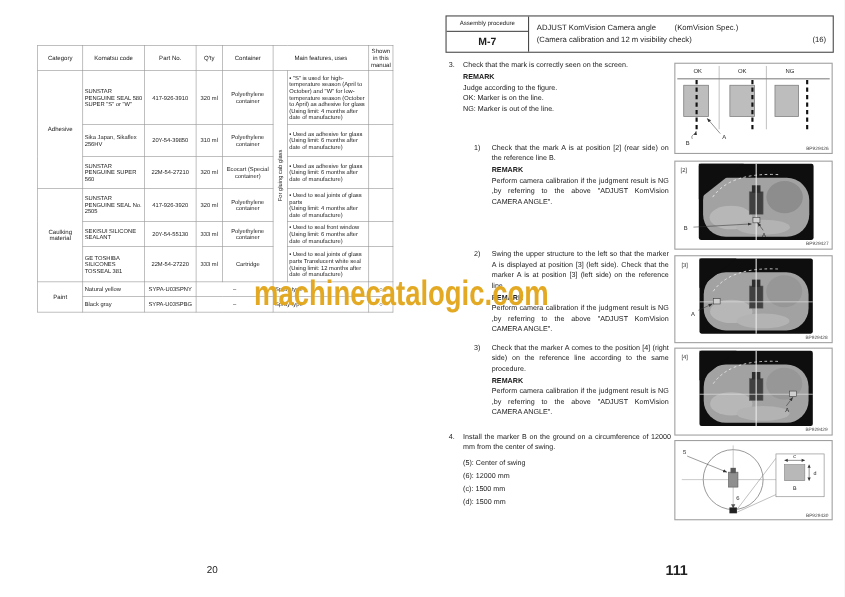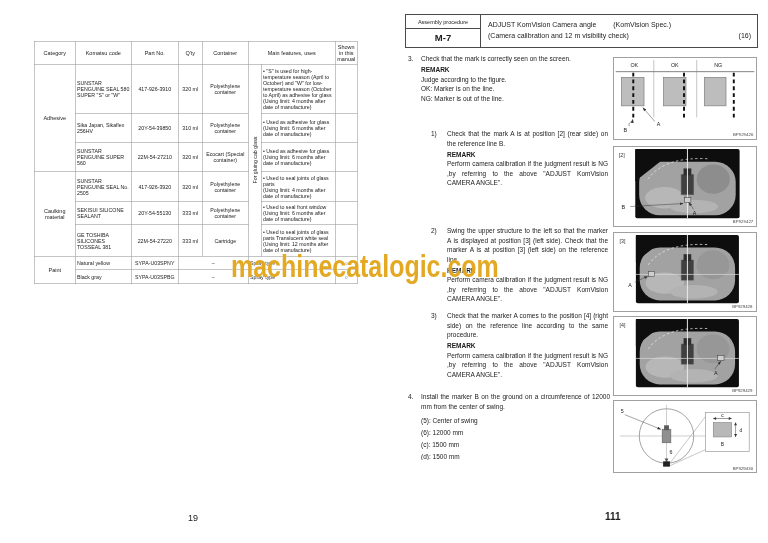--- a/index.html
+++ b/index.html
@@ -48,21 +48,21 @@
 
   
   .figbox{position:absolute;left:613px;width:144px;border:1px solid #a0a0a0;background:#fff;box-sizing:border-box;}
   .figbox svg{display:block;}
 
   
   #wm{position:absolute;left:231px;top:248px;font-size:32px;font-weight:bold;
       color:rgba(224,160,10,0.9);letter-spacing:0px;transform:scaleX(0.78);transform-origin:0 0;
       text-shadow:0 0 2px rgba(255,255,255,0.75);white-space:nowrap;z-index:50;}
   #pn-left{position:absolute;left:188px;top:513px;font-size:9px;color:#222;}
-  #pn-right{position:absolute;left:605px;top:511px;font-size:10px;font-weight:bold;color:#222;}
+  #pn-right{position:absolute;left:605px;top:511px;font-size:13px;font-weight:bold;color:#222;}
 </style>
 </head>
 <body>
 
 <div id="canvas">
 
   <div id="lt-wrap">
     <div class="z2">
       <table class="parts">
         <colgroup>
@@ -362,16 +362,16 @@
       <line x1="248" y1="44" x2="248" y2="74" stroke="#333" stroke-width="1"></line>
       <polygon points="248,44 245,50 251,50" fill="#333"></polygon>
       <polygon points="248,74 245,68 251,68" fill="#333"></polygon>
       <text x="256" y="63" font-size="10" fill="#222">d</text>
       <text x="221" y="92" font-size="10" text-anchor="middle" fill="#222">B</text>
       <text x="284" y="142" font-size="9" text-anchor="end" fill="#444">BP929430</text>
     </svg>
   </div>
 
   <div id="wm">machinecatalogic.com</div>
-  <div id="pn-left">19</div>
+  <div id="pn-left">20</div>
   <div id="pn-right">111</div>
 
 </div>
 
 </body></html>

